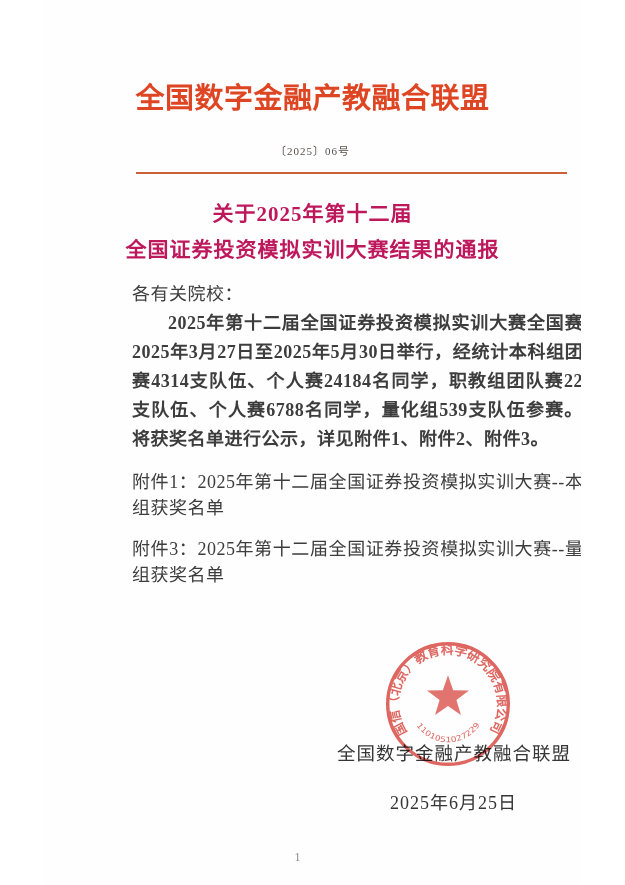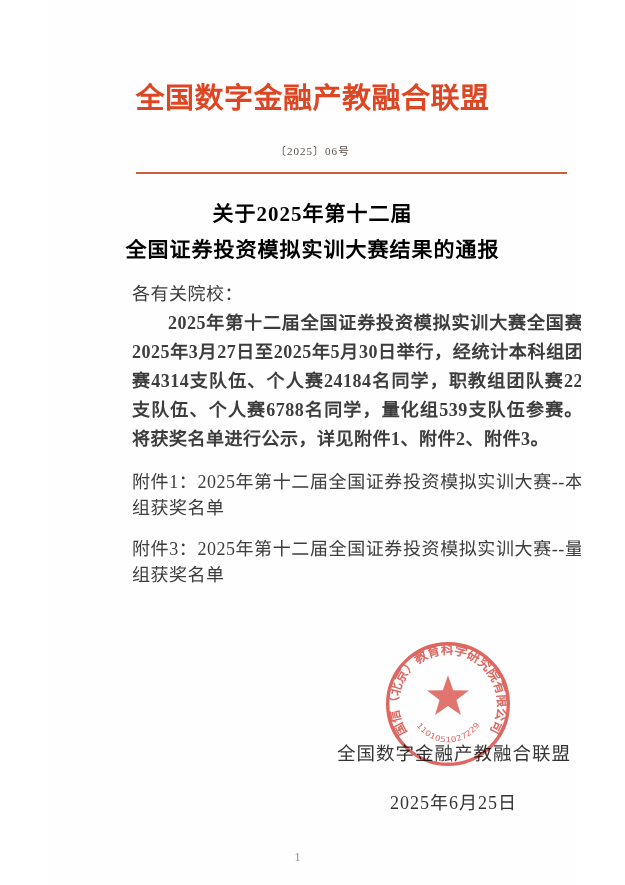--- a/index.html
+++ b/index.html
@@ -40,21 +40,21 @@
     width: 431px;
     height: 2px;
     background: #cd5f3c;
   }
   .doc-title {
     margin-top: 22px;
     text-align: center;
     font-weight: bold;
     font-size: 21px;
     line-height: 36px;
-    color: #000000;
+    color: #be185d;
     letter-spacing: 1px;
   }
   .content {
     margin: 12px 67px 0 88px;
     width: 470px;
     font-size: 18px;
     letter-spacing: 0.5px;
     color: #3d3d3d;
   }
   .salutation {

